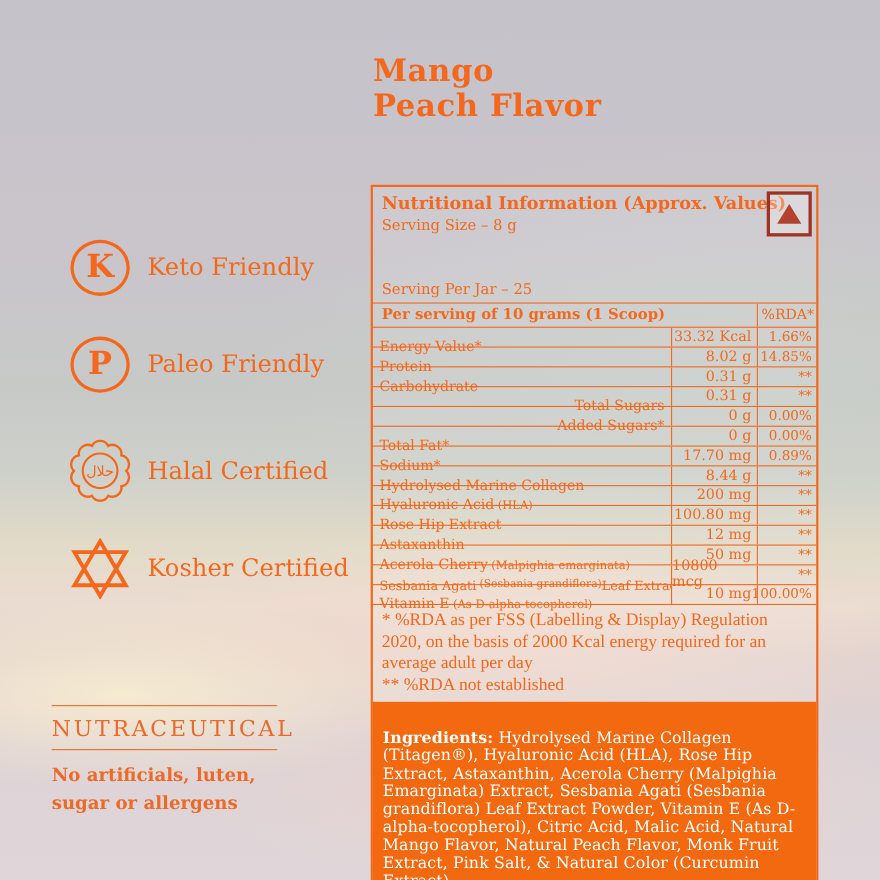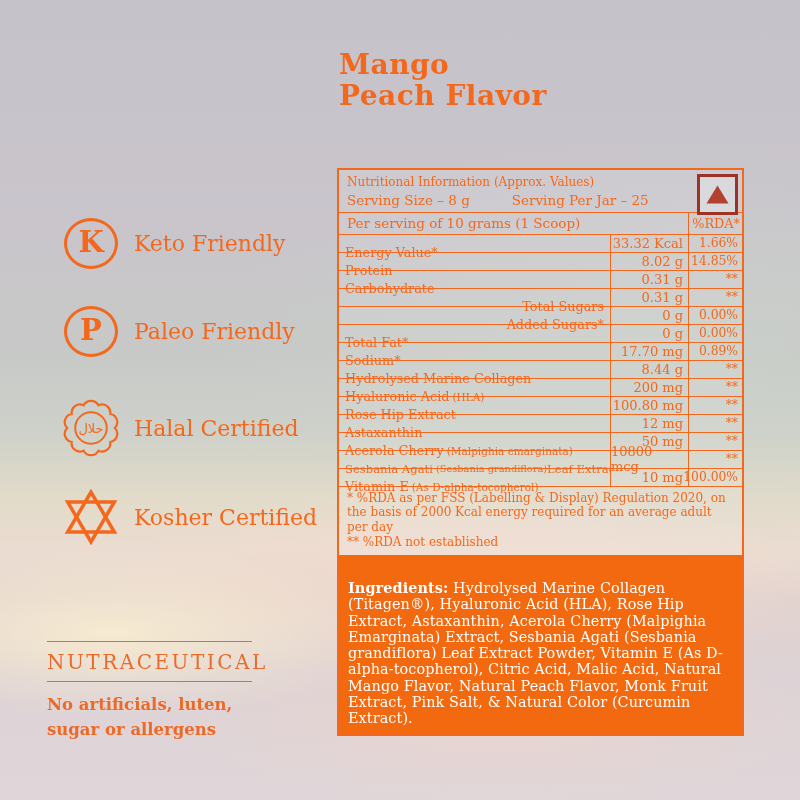--- a/index.html
+++ b/index.html
@@ -46,42 +46,42 @@
   .category-heading{font-size:20px;letter-spacing:2.5px;margin:8px 0 7px;white-space:nowrap;}
   .category-note{margin-top:11px;font-size:16.5px;font-weight:bold;line-height:1.5;white-space:pre-line;color:#ec6a28;}
 
   
   .ntable{
     position:absolute;left:337px;top:168px;width:407px;
     border:2px solid var(--accent);color:var(--accent);
     background:rgba(255,255,255,.10);
   }
   .t-head{position:relative;border-bottom:1.6px solid var(--accent);padding:5px 8px 4px;}
-  .t-title{font-weight:normal;font-size:12px;line-height:1.3;}
-  .t-serving{display:flex;gap:42px;font-size:13.5px;margin-top:1px;}
+  .t-title{font-weight:bold;font-size:16px;line-height:1.3;}
+  .t-serving{display:flex;gap:42px;font-size:13.5px;margin-top:1px;flex-direction:column;}
   .mark-box{
     position:absolute;top:4px;right:4px;width:41px;height:41px;
     border:3.5px solid var(--mark);background:rgba(255,255,255,.25);
     display:flex;align-items:center;justify-content:center;
   }
   .t-subhead{display:flex;border-bottom:1.6px solid var(--accent);align-items:stretch;}
-  .t-subhead-label{flex:1;padding:2.5px 8px;font-size:13.5px;font-weight:normal;}
+  .t-subhead-label{flex:1;padding:2.5px 8px;font-size:13.5px;font-weight:bold;}
   .t-subhead-rda{width:54px;border-left:1.5px solid var(--accent);font-size:12.8px;
     display:flex;align-items:center;justify-content:flex-end;padding-right:2px;}
   .t-row{display:flex;border-bottom:1.5px solid var(--accent);height:18px;align-items:stretch;}
   .c-name{flex:1;padding:18px 6px;font-size:12.8px;white-space:nowrap;overflow:hidden;display:flex;align-items:center;}
   .c-name.right{justify-content:flex-end;}
   .c-name.small{font-size:11.6px;}
   .c-name .note{font-size:10.5px;margin-left:3px;}
   .c-name.small .note{font-size:9.8px;}
   .c-val{width:78px;border-left:1.5px solid var(--accent);display:flex;align-items:center;
     justify-content:flex-end;padding-right:5px;font-size:13px;}
   .c-rda{width:54px;border-left:1.5px solid var(--accent);display:flex;align-items:center;
     justify-content:flex-end;padding-right:4px;font-size:12.3px;}
-  .t-foot{padding:4px 8px 5px;font-size:12px;line-height:1.24;}
+  .t-foot{padding:4px 8px 5px;font-size:16px;line-height:1.24;font-family:Liberation Serif, serif;}
   .t-ingredients{
     background:var(--panel);color:#fff;padding:25px 9px 8px;
     font-size:14.4px;line-height:1.13;letter-spacing:.1px;
   }
   .t-ingredients b{font-weight:bold;}
 </style>
 </head>
 <body>
 
 <div class="page">

